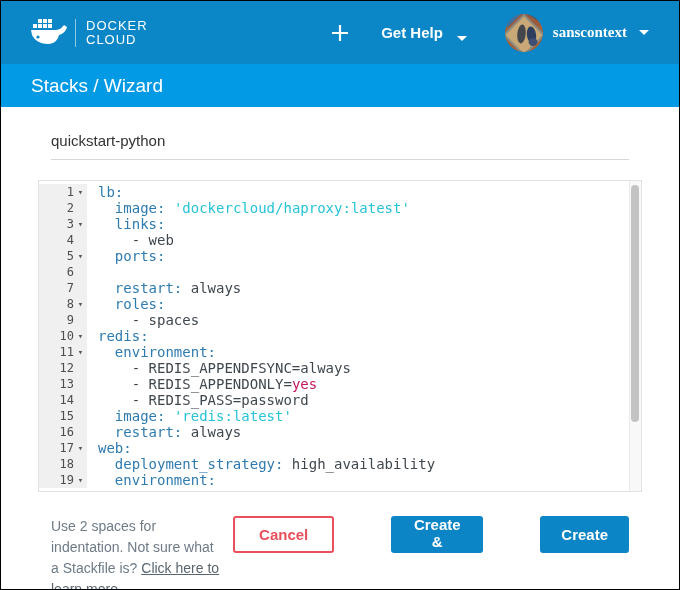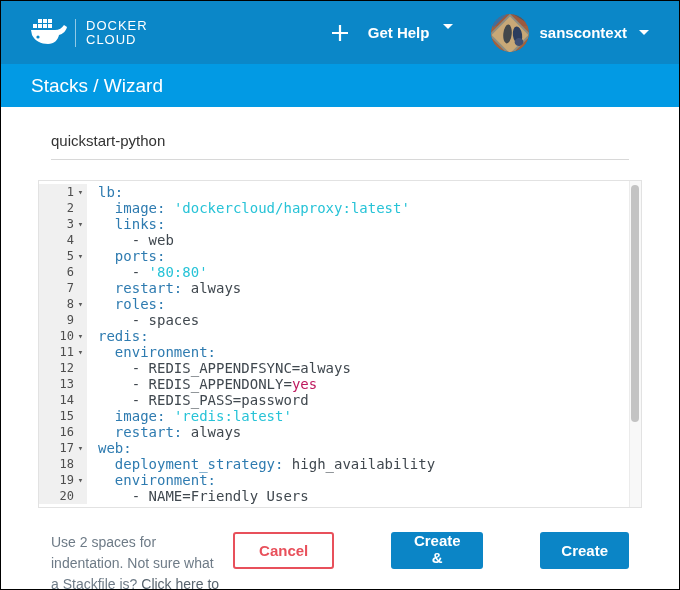--- a/index.html
+++ b/index.html
@@ -17,31 +17,31 @@
   .logo-group { display: flex; align-items: center; }
   .logo-divider { width: 1px; height: 28px; background: rgba(255,255,255,.55); margin: 0 10px 0 8px; }
   .logo-text { font-size: 13px; line-height: 14px; letter-spacing: 1px; font-weight: 400; }
   .plus-btn {
     position: absolute; left: 50%; top: 50%; transform: translate(-50%,-50%);
     background: none; border: none; cursor: pointer; padding: 4px; line-height: 0;
   }
   .header-right { margin-left: auto; display: flex; align-items: center; }
   .get-help {
     background: none; border: none; color: #fff; font-weight: bold; font-size: 15px;
-    font-family: "Liberation Sans", sans-serif; display: flex; align-items: flex-start; cursor: pointer;
+    font-family: "Liberation Sans", sans-serif; display: flex; align-items: flex-end; cursor: pointer;
   }
   .caret {
     display: inline-block; width: 0; height: 0;
     border-left: 5px solid transparent; border-right: 5px solid transparent;
     border-top: 5px solid #fff; margin-left: 14px;
   }
   .avatar { width: 38px; height: 38px; border-radius: 50%; overflow: hidden; margin: 0 10px 0 38px; flex: none; }
   .user-menu {
     background: none; border: none; color: #fff; font-weight: bold; font-size: 15px;
-    font-family: Liberation Sans, sans-serif; display: flex; align-items: center; cursor: pointer;
+    font-family: Liberation Serif, serif; display: flex; align-items: center; cursor: pointer;
   }
   .user-menu .caret { margin-left: 12px; }
 
   
   .sub-header {
     height: 43px; background: #029ae4; color: #fff; display: flex; align-items: center;
     padding: 0 30px; font-size: 19px; font-weight: 400;
   }
 
   
@@ -215,21 +215,20 @@
               <span class="lnum">5</span>
               <span class="fold">▾</span>
             </div>
             <div class="cline"><span class="tk-plain">  </span><span class="tk-key">ports:</span></div>
           </div>
           <div class="ed-row">
             <div class="gut">
               <span class="lnum">6</span>
               <span class="fold"></span>
             </div>
-            <div class="cline"><span class="tk-plain">    - </span><span class="tk-str">'80:80'</span></div>
           </div>
           <div class="ed-row">
             <div class="gut">
               <span class="lnum">7</span>
               <span class="fold"></span>
             </div>
             <div class="cline"><span class="tk-plain">  </span><span class="tk-key">restart:</span><span class="tk-plain"> always</span></div>
           </div>
           <div class="ed-row">
             <div class="gut">
@@ -307,27 +306,20 @@
               <span class="fold"></span>
             </div>
             <div class="cline"><span class="tk-plain">  </span><span class="tk-key">deployment_strategy:</span><span class="tk-plain"> high_availability</span></div>
           </div>
           <div class="ed-row">
             <div class="gut">
               <span class="lnum">19</span>
               <span class="fold">▾</span>
             </div>
             <div class="cline"><span class="tk-plain">  </span><span class="tk-key">environment:</span></div>
-          </div>
-          <div class="ed-row">
-            <div class="gut">
-              <span class="lnum">20</span>
-              <span class="fold"></span>
-            </div>
-            <div class="cline"><span class="tk-plain">    - NAME=Friendly Users</span></div>
           </div>
         </div>
       <div class="scrollbar-track">
         <div class="scrollbar-thumb"></div>
       </div>
     </div>
 
     <div class="footer-row">
       <p class="hint"><span>Use 2 spaces for indentation. Not sure what a Stackfile is? </span><a>Click here to learn more</a></p>
       <div class="btn-group">

